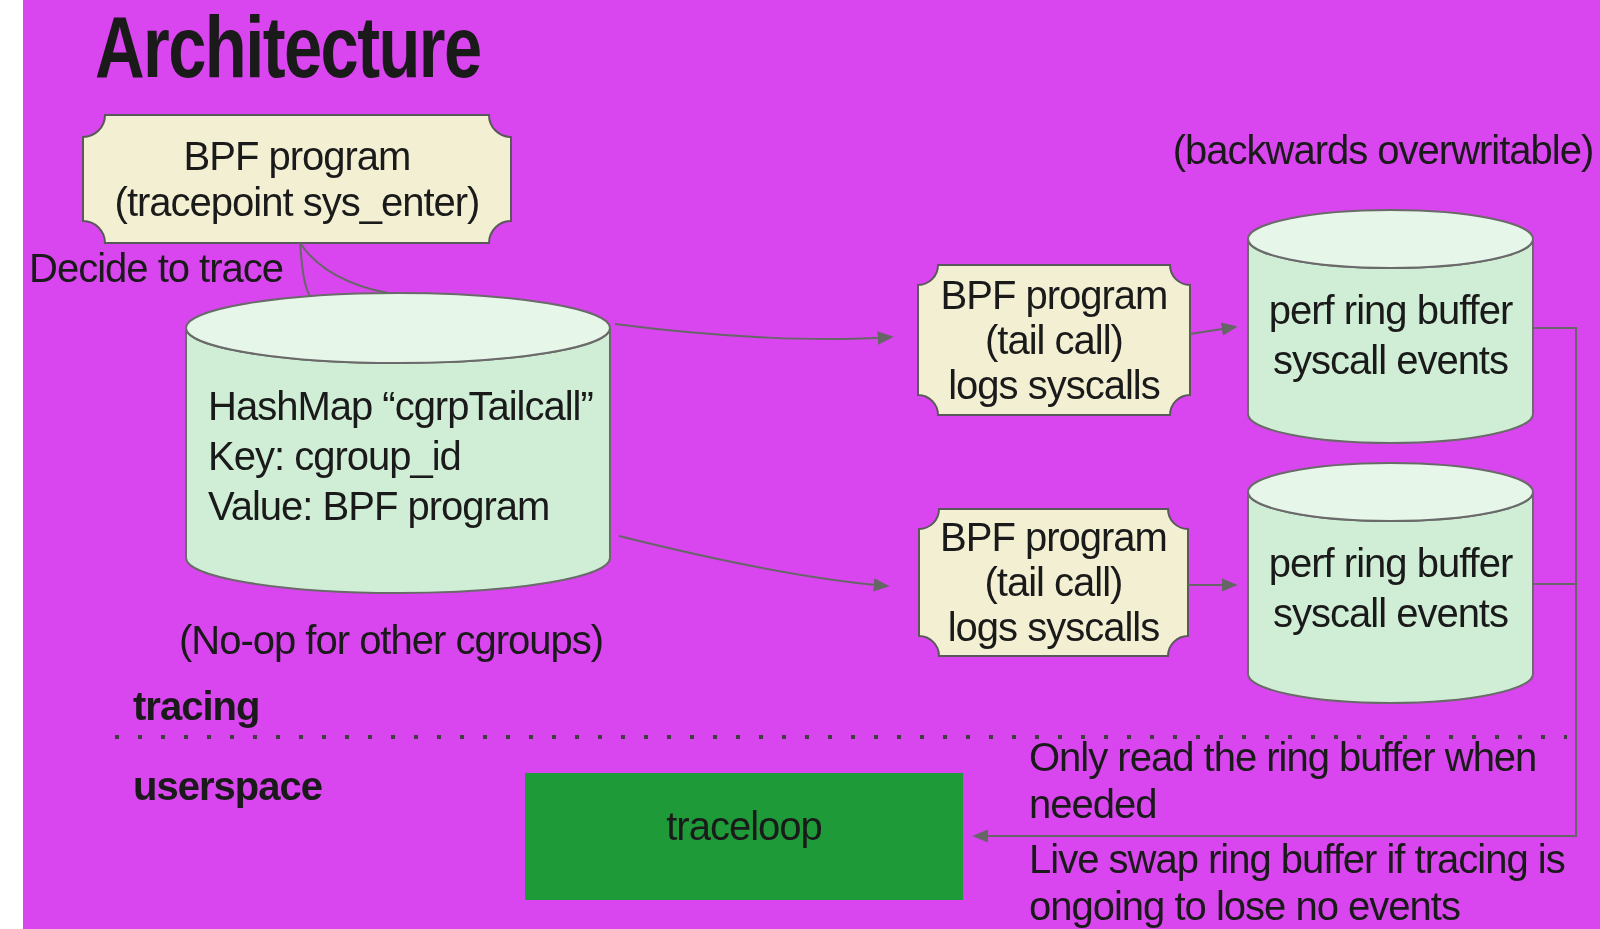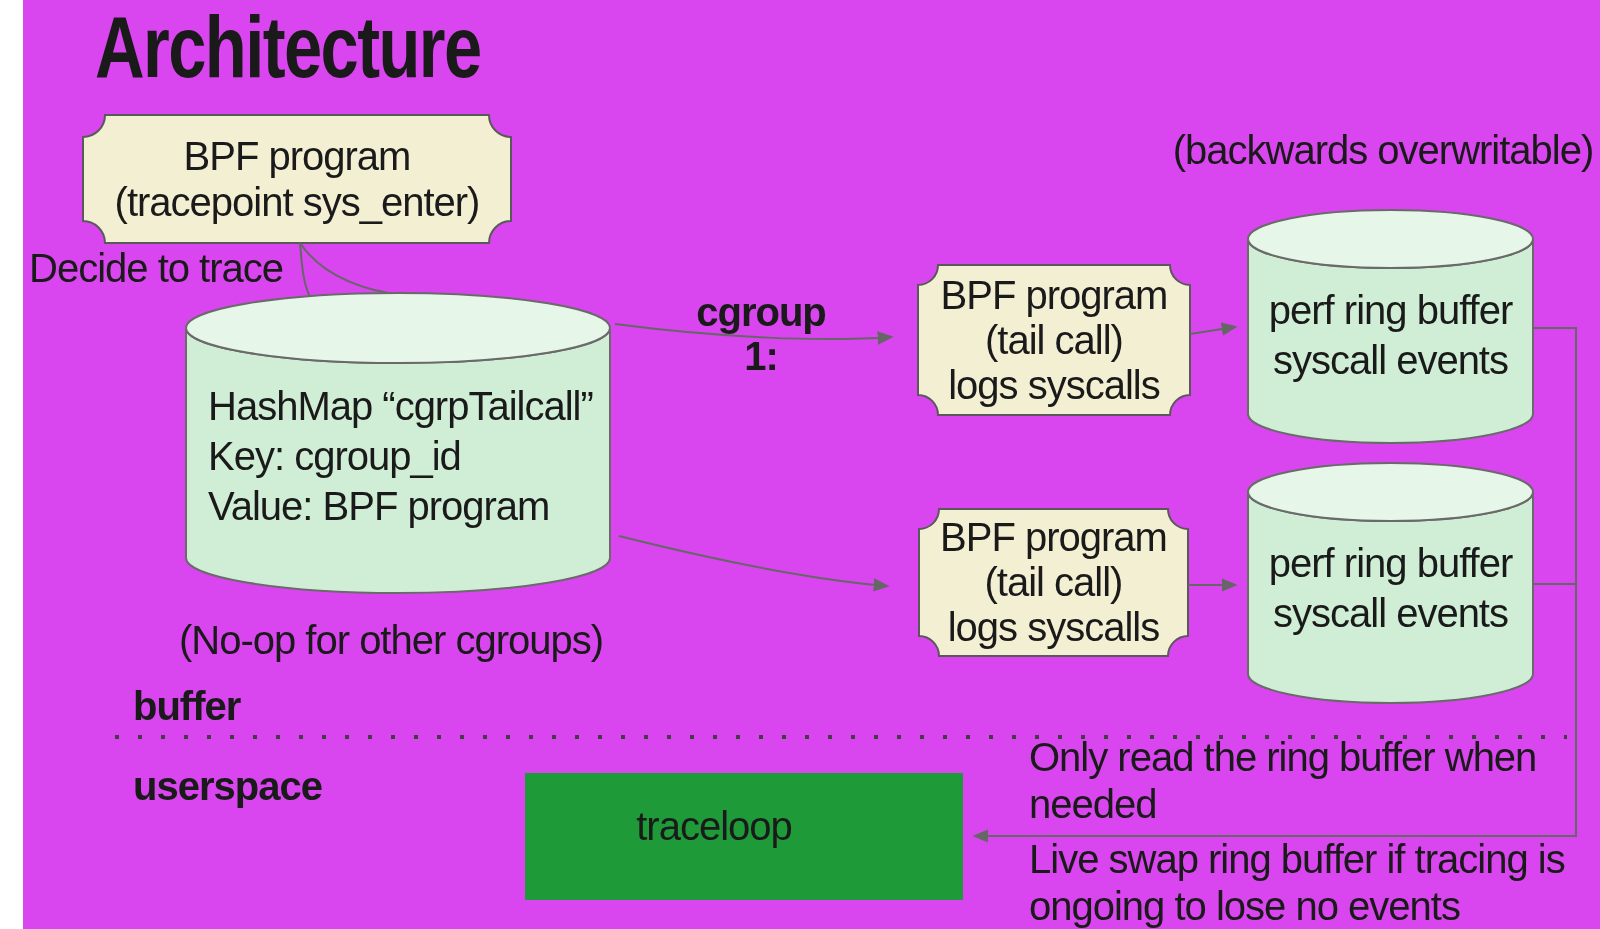--- a/index.html
+++ b/index.html
@@ -68,44 +68,43 @@
 (tracepoint sys_enter)</div>
 
   <div class="txt" style="left:6px;top:246px;">Decide to trace</div>
 
   <div class="txt lh50" style="left:185px;top:381px;">HashMap “cgrpTailcall”
 Key: cgroup_id
 Value: BPF program</div>
 
   <div class="txt center" style="left:148px;top:618px;width:440px;text-align:center;">(No-op for other cgroups)</div>
 
-  <div class="txt bold center" style="left:658px;top:290px;width:160px;">cgroup 1:</div>
 
 
   <div class="txt boxlabel lh45" style="left:895px;top:265px;width:272px;height:150px;position:absolute;">BPF program
 (tail call)
 logs syscalls</div>
 
   <div class="txt boxlabel lh45" style="left:896px;top:509px;width:269px;height:147px;position:absolute;">BPF program
 (tail call)
 logs syscalls</div>
 
   <div class="txt center lh50" style="left:1225px;top:285px;width:285px;">perf ring buffer
 syscall events</div>
 
   <div class="txt center lh50" style="left:1225px;top:538px;width:285px;">perf ring buffer
 syscall events</div>
 
   <div class="txt center" style="left:1140px;top:128px;width:440px;">(backwards overwritable)</div>
 
-  <div class="txt bold" style="left:110px;top:684px;">buffer</div>
+  <div class="txt bold" style="left:110px;top:684px;">tracing</div>
 
   <div class="txt bold" style="left:110px;top:764px;">userspace</div>
 
-  <div class="txt boxlabel" style="left:472px;top:773px;width:438px;height:105px;position:absolute;">traceloop</div>
+  <div class="txt boxlabel" style="left:502px;top:773px;width:438px;height:105px;position:absolute;">traceloop</div>
 
   <div class="txt lh47" style="left:1006px;top:734px;width:560px;">Only read the ring buffer when
 needed</div>
 
   <div class="txt lh47" style="left:1006px;top:836px;width:560px;">Live swap ring buffer if tracing is
 ongoing to lose no events</div>
 
 </div>
 
 </body></html>

